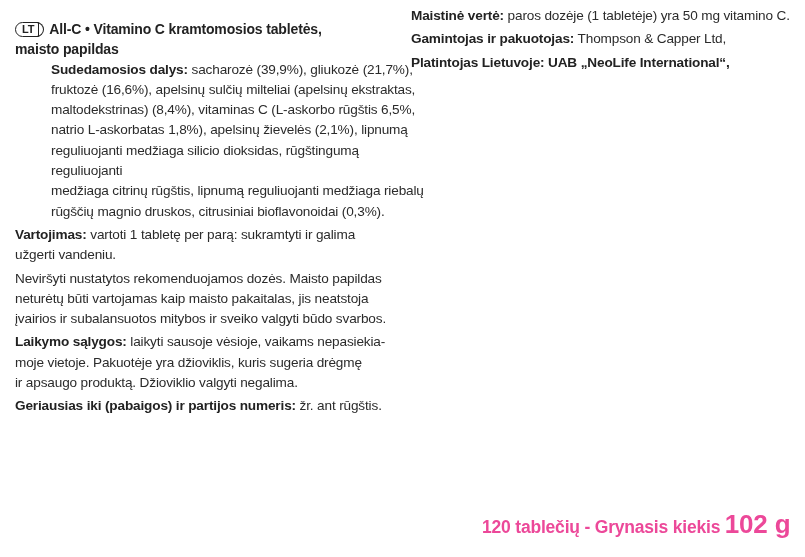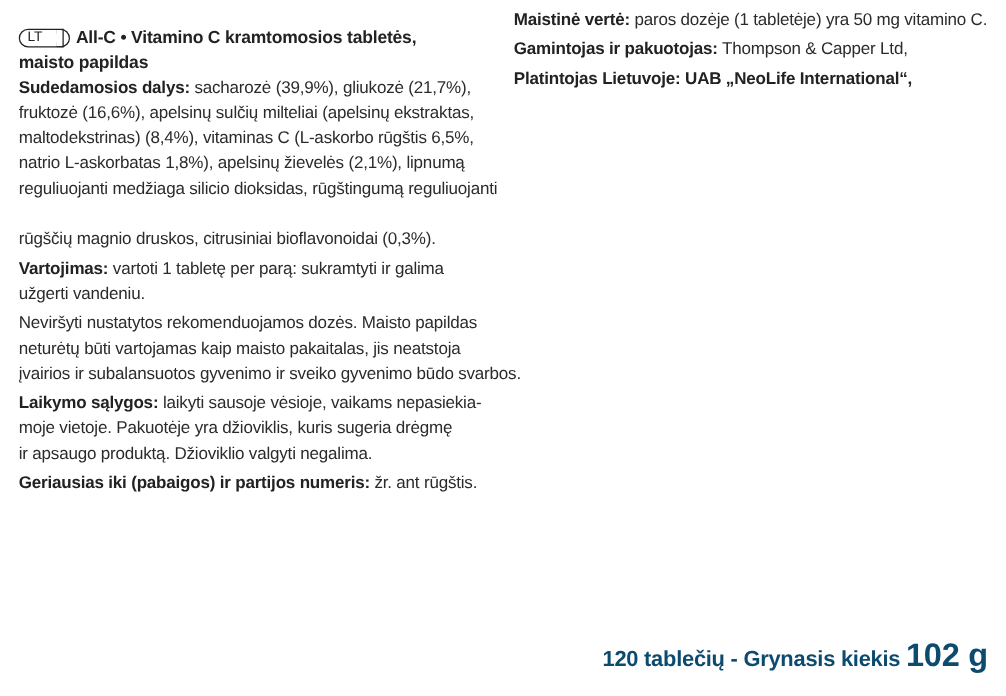--- a/index.html
+++ b/index.html
@@ -4,57 +4,57 @@
 <style>
   html, body { margin:0; padding:0; background:#ffffff; }
   body { width:805px; height:557px; position:relative; overflow:hidden;
          font-family:"Liberation Sans", sans-serif; color:#2b2b2b; }
   .col { position:absolute; font-size:13.6px; line-height:20.3px; letter-spacing:-0.15px; }
   .col.left { left:15px; top:19px; width:410px; }
   .col.right { left:411px; top:6px; width:394px; }
   .b { font-weight:bold; color:#222; }
   .para { margin:0 0 3px 0; }
   .title { font-weight:bold; color:#222; font-size:14px; }
-  .badge { display:inline-block; height:13px; line-height:13px; padding:0 16px 0 6px;
-           border:1.2px solid #222; border-radius:8px 0 0 8px; font-size:11px; font-weight:normal;
+  .badge { display:inline-block; height:13px; line-height:13px; padding:0 4px 0 6px;
+           border:1.2px solid #222; border-radius:8px 0 0 8px; font-size:11px; font-weight:bold;
            position:relative; margin-right:10px; vertical-align:1px;text-align:center; }
   .badge::after { content:""; position:absolute; right:-6px; top:-1px; width:10px; height:13px;
            border:1.2px solid #222; border-left:none; border-radius:0 8px 8px 0; }
-  .net { position:absolute; left:482px; top:509px; font-weight:bold; color:#0c4a6e;
+  .net { position:absolute; left:482px; top:509px; font-weight:bold; color:#ec4899;
          font-size:17.5px; letter-spacing:-0.2px; white-space:nowrap; }
   .net .big { font-size:26px; }
 </style>
 </head>
 <body>
 
 <div class="col left">
   <div class="para title">
     <span class="badge">LT</span><span>All-C • Vitamino C kramtomosios tabletės,</span><br>
     <span>maisto papildas</span>
   </div>
 
-  <div class="para" style="margin-top:-3px;">
+  <div class="para" style="margin-top:-3px;margin-left:36px;">
     <span class="b">Sudedamosios dalys:</span><span> sacharozė (39,9%), gliukozė (21,7%),</span><br>
     <span>fruktozė (16,6%), apelsinų sulčių milteliai (apelsinų ekstraktas,</span><br>
     <span>maltodekstrinas) (8,4%), vitaminas C (L-askorbo rūgštis 6,5%,</span><br>
     <span>natrio L-askorbatas 1,8%), apelsinų žievelės (2,1%), lipnumą</span><br>
     <span>reguliuojanti medžiaga silicio dioksidas, rūgštingumą reguliuojanti</span><br>
-    <br>
+    <span>medžiaga citrinų rūgštis, lipnumą reguliuojanti medžiaga riebalų</span><br>
     <span>rūgščių magnio druskos, citrusiniai bioflavonoidai (0,3%).</span>
   </div>
 
   <div class="para">
     <span class="b">Vartojimas:</span><span> vartoti 1 tabletę per parą: sukramtyti ir galima</span><br>
     <span>užgerti vandeniu.</span>
   </div>
 
   <div class="para">
     <span>Neviršyti nustatytos rekomenduojamos dozės. Maisto papildas</span><br>
     <span>neturėtų būti vartojamas kaip maisto pakaitalas, jis neatstoja</span><br>
-    <span>įvairios ir subalansuotos gyvenimo ir sveiko gyvenimo būdo svarbos.</span>
+    <span>įvairios ir subalansuotos mitybos ir sveiko valgyti būdo svarbos.</span>
   </div>
 
   <div class="para">
     <span class="b">Laikymo sąlygos:</span><span> laikyti sausoje vėsioje, vaikams nepasiekia-</span><br>
     <span>moje vietoje. Pakuotėje yra džioviklis, kuris sugeria drėgmę</span><br>
     <span>ir apsaugo produktą. Džioviklio valgyti negalima.</span>
   </div>
 
   <div class="para">
     <span class="b">Geriausias iki (pabaigos) ir partijos numeris:</span><span> žr. ant rūgštis.</span>

